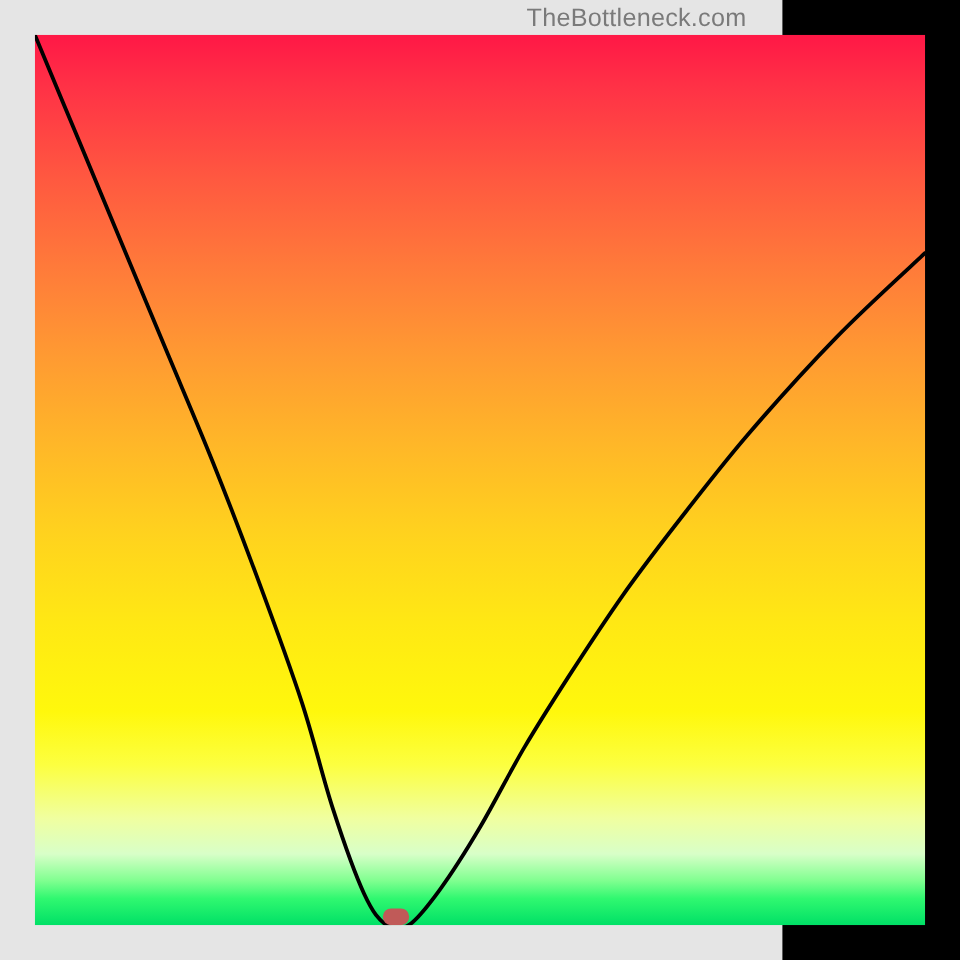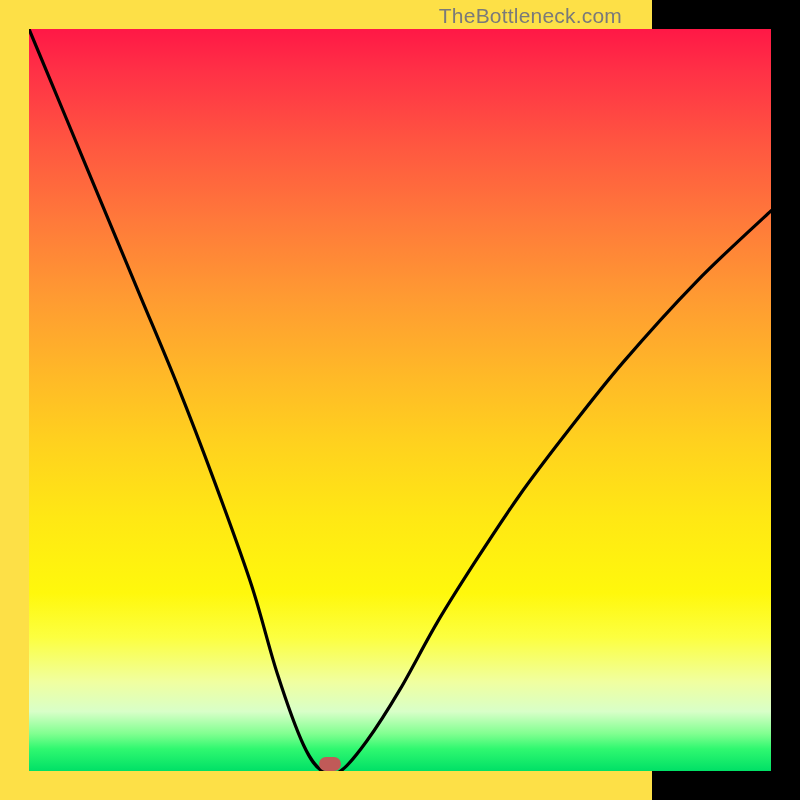--- a/index.html
+++ b/index.html
@@ -10,21 +10,21 @@
     overflow: hidden;
     background: #000;
     font-family: Arial, Helvetica, sans-serif;
   }
   .frame {
     position: absolute;
     left: 0;
     top: 0;
     width: 652px;
     height: 800px;
-    background: #fde047;
+    background: #e5e5e5;
   }
   .plot-area {
     position: absolute;
     left: 29px;
     top: 29px;
     width: 742px;
     height: 742px;
     overflow: hidden;
   }
   .gradient-bg {

